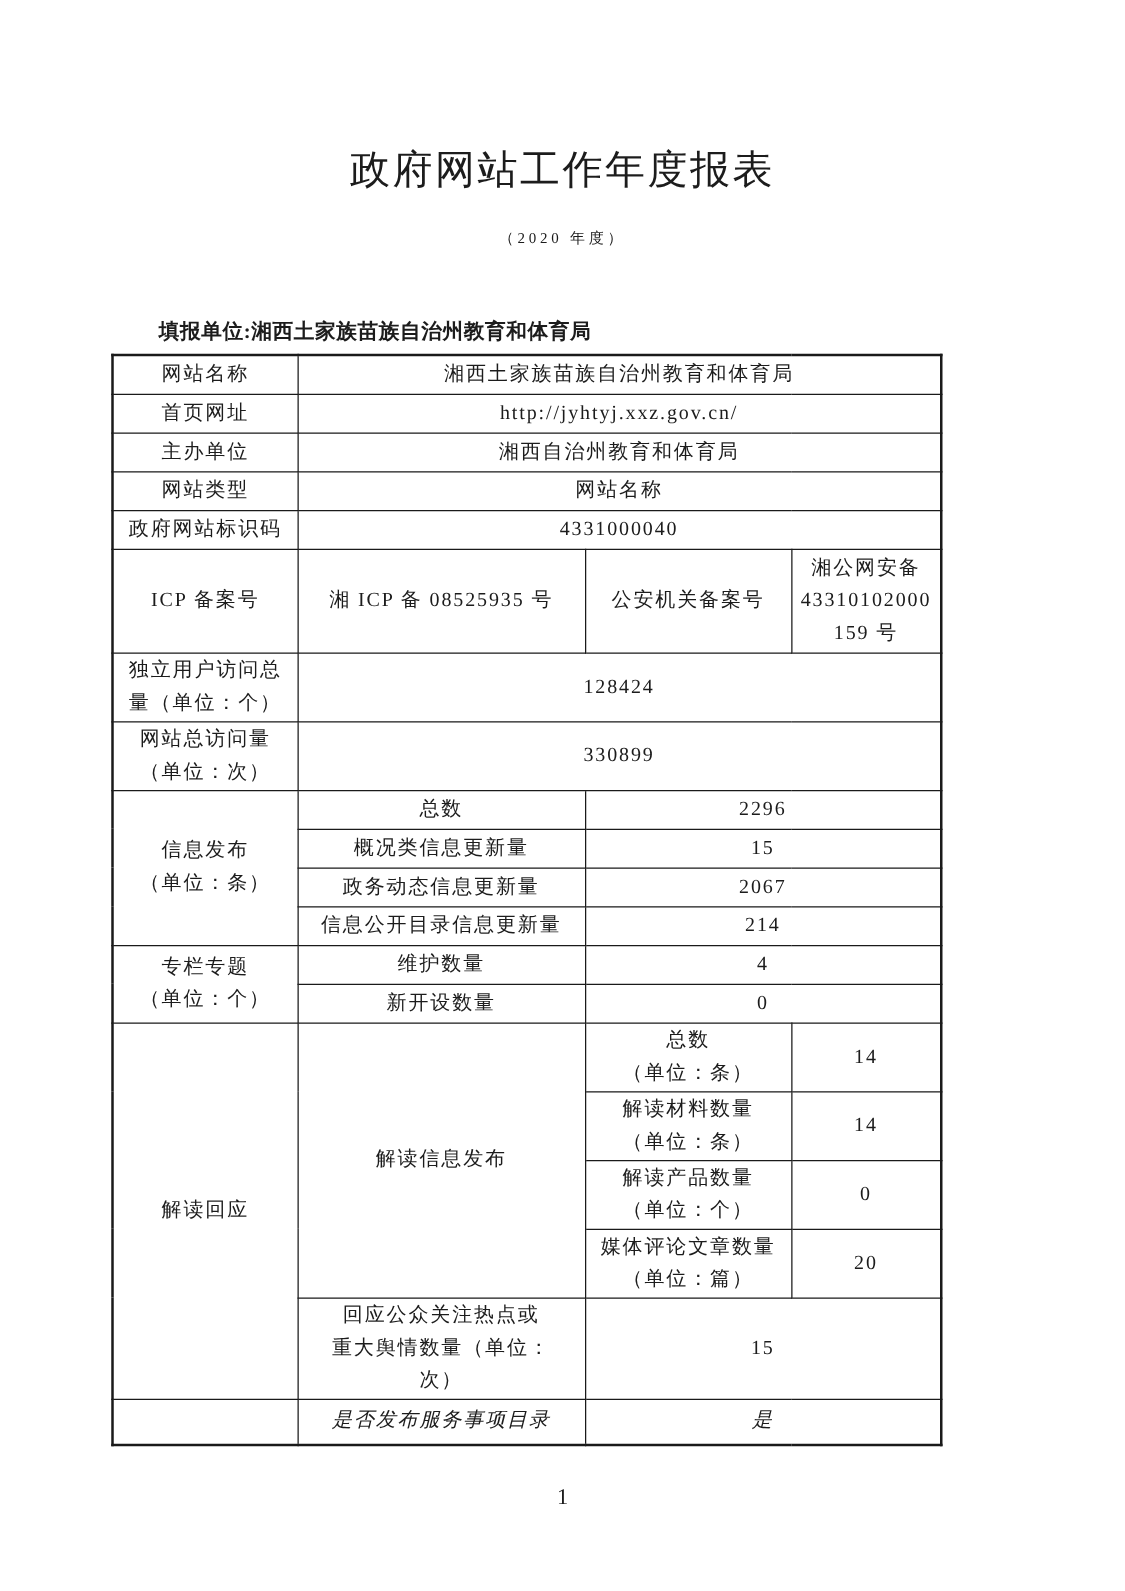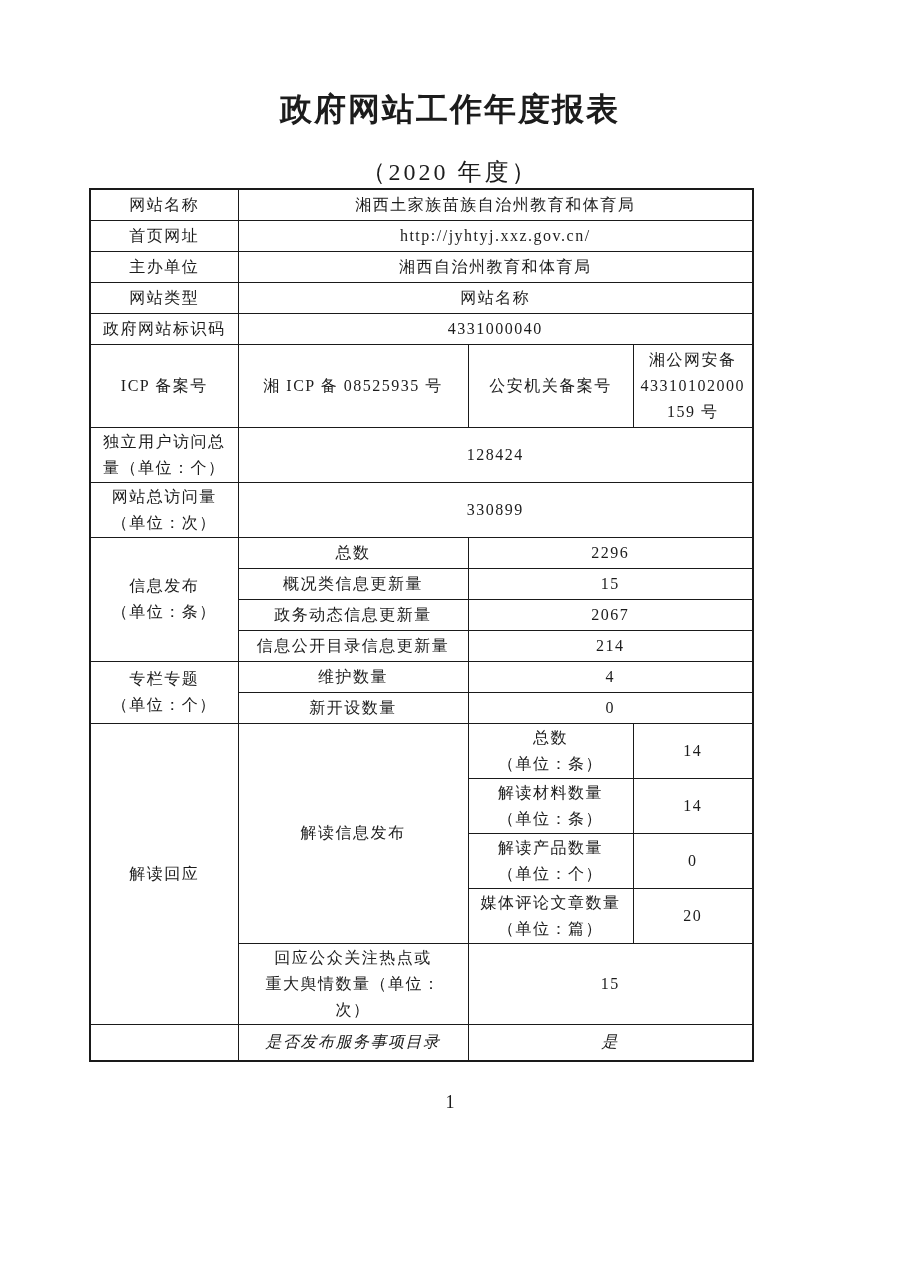--- a/index.html
+++ b/index.html
@@ -9,31 +9,31 @@
     color: #1c1c1c;
   }
   .page {
     position: relative;
     width: 900px;
     height: 1273px;
     background: #ffffff;
     overflow: hidden;
   }
   .doc-title {
-    padding-top: 88px;
+    padding-top: 114px;
     text-align: center;
     font-size: 32px;
-    font-weight: bold;
+    font-weight: normal;
     line-height: 42px;
     letter-spacing: 2px;
   }
   .doc-subtitle {
     margin-top: 26px;
     text-align: center;
-    font-size: 24px;
+    font-size: 12px;
     letter-spacing: 3px;
   }
   .reporting-unit {
     margin: 55px 0 7px 127px;
     font-size: 16.5px;
     font-weight: bold;
     letter-spacing: 0.5px;
   }
   table.report {
     margin-left: 89px;
@@ -69,20 +69,21 @@
     font-size: 18px;
   }
 </style>
 </head>
 <body>
 
 <div class="page">
 
   <div class="doc-title">政府网站工作年度报表</div>
   <div class="doc-subtitle">（2020 年度）</div>
+  <div class="reporting-unit">填报单位:湘西土家族苗族自治州教育和体育局</div>
 
   <table class="report">
     <colgroup>
       <col class="col-1">
         <col class="col-2">
         <col class="col-3">
         <col class="col-4">
     </colgroup>
     <tbody>
       <tr class="h31">

